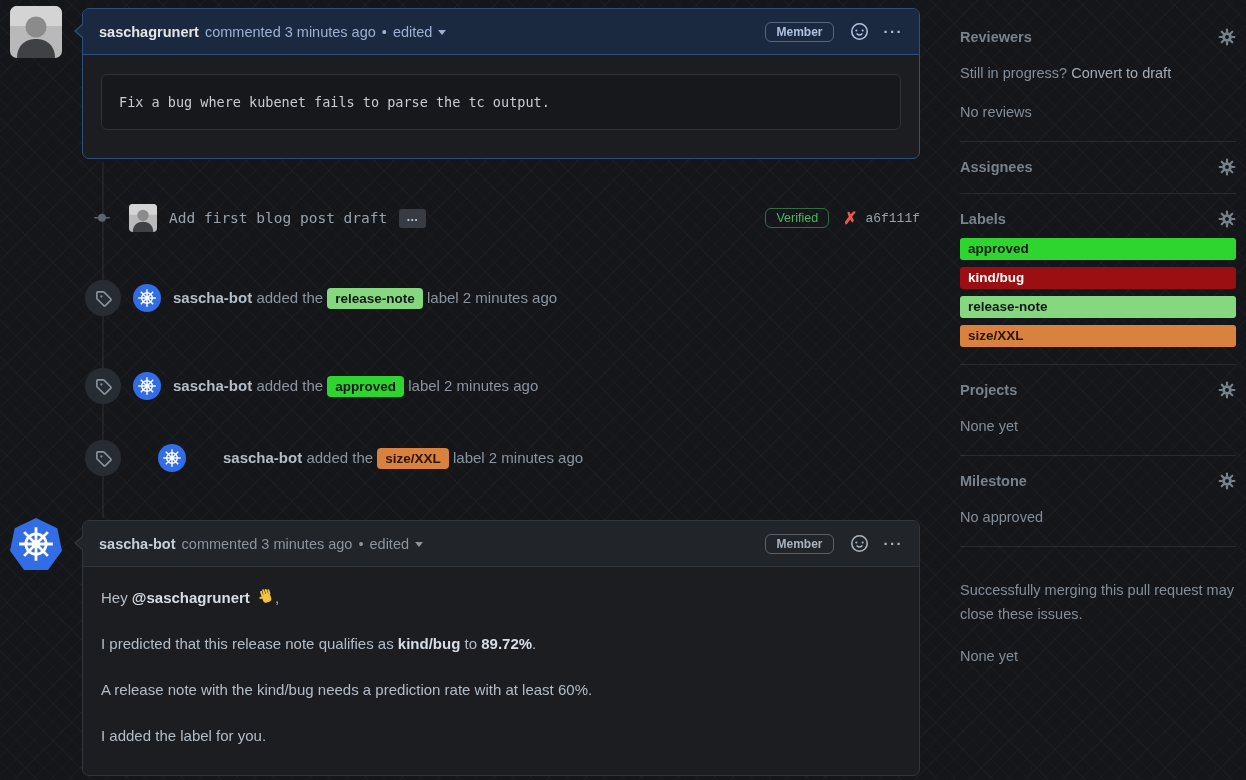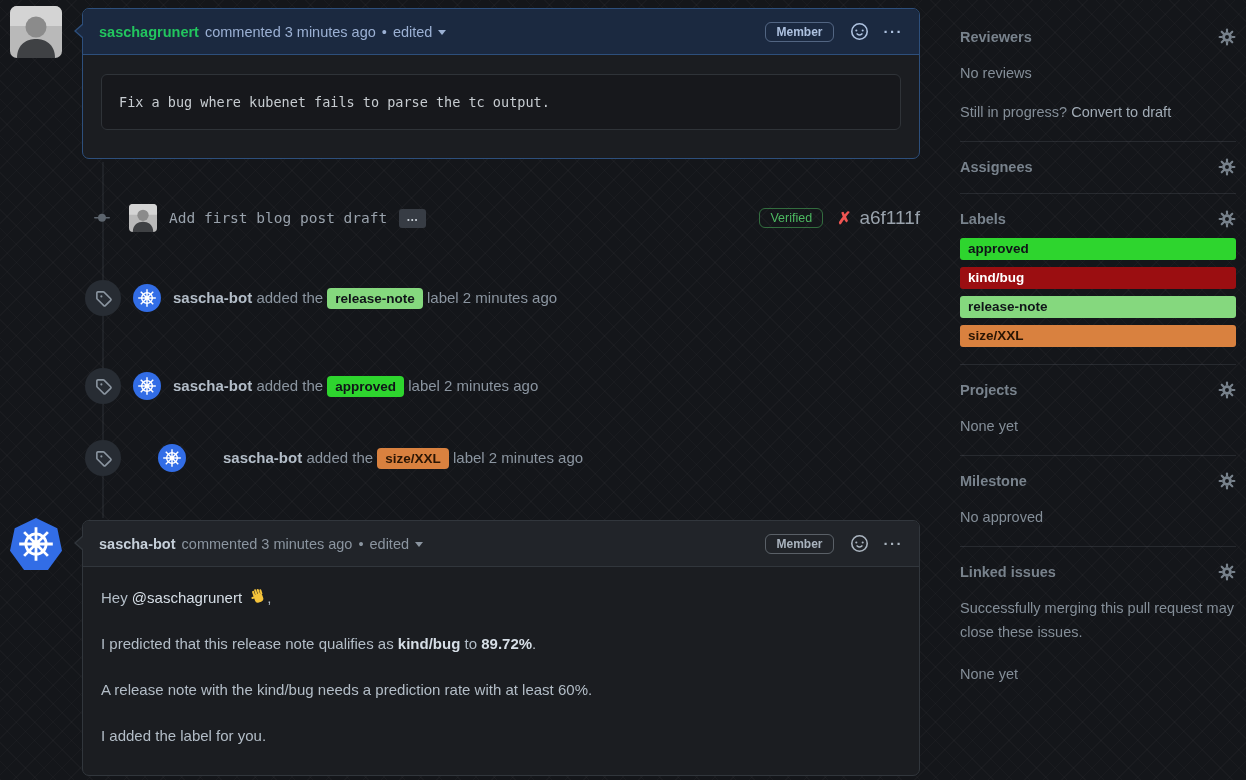--- a/index.html
+++ b/index.html
@@ -28,21 +28,21 @@
   .chip{display:inline-block;padding:2px 8px;border-radius:4px;font-weight:bold;font-size:13.5px;line-height:17px;}
 
   
   .cbox{border-radius:7px;background:#1b1d21;}
   .cbox1{left:82px;top:8px;width:836px;height:149px;border:1px solid #2d4f7c;}
   .cbox2{left:82px;top:520px;width:836px;height:254px;border:1px solid #31363c;}
   .chead{height:45px;display:flex;align-items:center;padding:0 16px;border-top-left-radius:6px;border-top-right-radius:6px;font-size:14.5px;}
   .chead1{background:#1b2940;border-bottom:1px solid #2d4f7c;color:#9bb0d3;}
   .chead2{background:#212429;border-bottom:1px solid #31363c;color:#8b95a0;}
   .chead .author{font-weight:bold;margin-right:6px;}
-  .chead1 .author{color:#22c55e;}
+  .chead1 .author{color:#e5e5e5;}
   .chead2 .author{color:#c6d0da;}
   .chead .spacer{flex:1;}
   .member{border:1px solid;border-radius:6px;padding:2px 10px;font-size:12px;font-weight:bold;}
   .member1{border-color:rgba(150,175,210,0.45);color:#aec2e0;}
   .member2{border-color:rgba(160,170,180,0.45);color:#aab4bf;}
   .icon-btn{background:none;border:none;cursor:pointer;padding:0;display:flex;align-items:center;}
   .kebab{font-weight:bold;letter-spacing:1.5px;font-size:15px;}
   .chead1 .kebab,.chead1 .smiley{color:#aec2e0;}
   .chead2 .kebab,.chead2 .smiley{color:#aab4bf;}
   .caret-down{display:inline-block;width:0;height:0;border-left:4px solid transparent;border-right:4px solid transparent;border-top:5px solid currentColor;margin-left:6px;vertical-align:middle;}
@@ -53,30 +53,30 @@
   .ci1{border-color:transparent #1b2940 transparent transparent;}
   .co2{border-color:transparent #31363c transparent transparent;}
   .ci2{border-color:transparent #212429 transparent transparent;}
 
   .codeblock{margin:19px 18px;background:#17181c;border:1px solid #2f3338;border-radius:6px;padding:19px 17px;
     font-family:"DejaVu Sans Mono",monospace;font-size:13.5px;color:#c7ccd1;}
 
   .cbody2{padding:20px 18px;font-size:15px;color:#b3bdc7;line-height:21px;}
   .cbody2 p{margin:0 0 25px 0;}
   .cbody2 strong{color:#d6dee6;}
-  .mention{font-weight:normal;color:#d6dee6;text-decoration:none;}
+  .mention{font-weight:bold;color:#d6dee6;text-decoration:none;}
   .wave{vertical-align:-3px;margin-left:3px;}
 
   
   .commit-row{left:85px;top:203px;width:835px;height:30px;display:flex;align-items:center;}
   .commit-msg{font-family:"DejaVu Sans Mono",monospace;font-size:14.5px;color:#99a2ac;margin:0 12px 0 12px;}
   .more-btn{background:#373c44;border:none;border-radius:3px;color:#c6cdd4;font-weight:bold;font-size:12px;line-height:10px;padding:3px 7px 6px;cursor:pointer;letter-spacing:1px;}
   .verified{border:1px solid rgba(74,180,92,0.55);color:#4db861;border-radius:6px;padding:2px 10px;font-size:12.5px;}
   .xmark{color:#ef5552;font-weight:bold;font-size:17px;margin:0 8px 0 14px;}
-  .sha{font-family:Liberation Sans, sans-serif;font-size:19px;color:#99a2ac;}
+  .sha{font-family:Liberation Mono, monospace;font-size:13px;color:#99a2ac;}
 
   
   .sidebar{left:960px;top:12px;width:276px;}
   .side-section{padding:16px 0 17px;border-bottom:1px solid rgba(140,150,160,0.16);}
   .side-section:last-child{border-bottom:none;}
   .side-head{display:flex;align-items:center;justify-content:space-between;}
   .side-title{font-size:14.5px;font-weight:bold;color:#78828c;}
   .side-text{font-size:14.5px;color:#848e98;margin-top:15px;line-height:24px;}
   .side-link{color:#a2acb6;text-decoration:none;cursor:pointer;}
   .side-label{height:22px;line-height:22px;border-radius:3px;font-size:13.5px;font-weight:bold;padding-left:8px;margin-top:7px;cursor:pointer;}
@@ -284,25 +284,25 @@
 
   <div class="side-section">
     <div class="side-head">
       <span class="side-title">Reviewers</span>
       <button class="gear-btn">
         <svg width="18" height="18" viewBox="0 0 20 20">
             <use href="#def-gear"></use>
           </svg>
       </button>
     </div>
-    <div class="side-text">No reviews</div>
     <div class="side-text">
       <span>Still in progress?</span>
       <a class="side-link">Convert to draft</a>
     </div>
+    <div class="side-text">No reviews</div>
   </div>
 
   <div class="side-section">
     <div class="side-head">
       <span class="side-title">Assignees</span>
       <button class="gear-btn">
         <svg width="18" height="18" viewBox="0 0 20 20">
             <use href="#def-gear"></use>
           </svg>
       </button>
@@ -344,25 +344,17 @@
       <button class="gear-btn">
         <svg width="18" height="18" viewBox="0 0 20 20">
             <use href="#def-gear"></use>
           </svg>
       </button>
     </div>
     <div class="side-text">No approved</div>
   </div>
 
   <div class="side-section">
-    <div class="side-head">
-      <span class="side-title">Linked issues</span>
-      <button class="gear-btn">
-        <svg width="18" height="18" viewBox="0 0 20 20">
-            <use href="#def-gear"></use>
-          </svg>
-      </button>
-    </div>
     <div class="side-text">Successfully merging this pull request may close these issues.</div>
     <div class="side-text" style="margin-top:18px;">None yet</div>
   </div>
 
 </div>
 
 </body></html>

